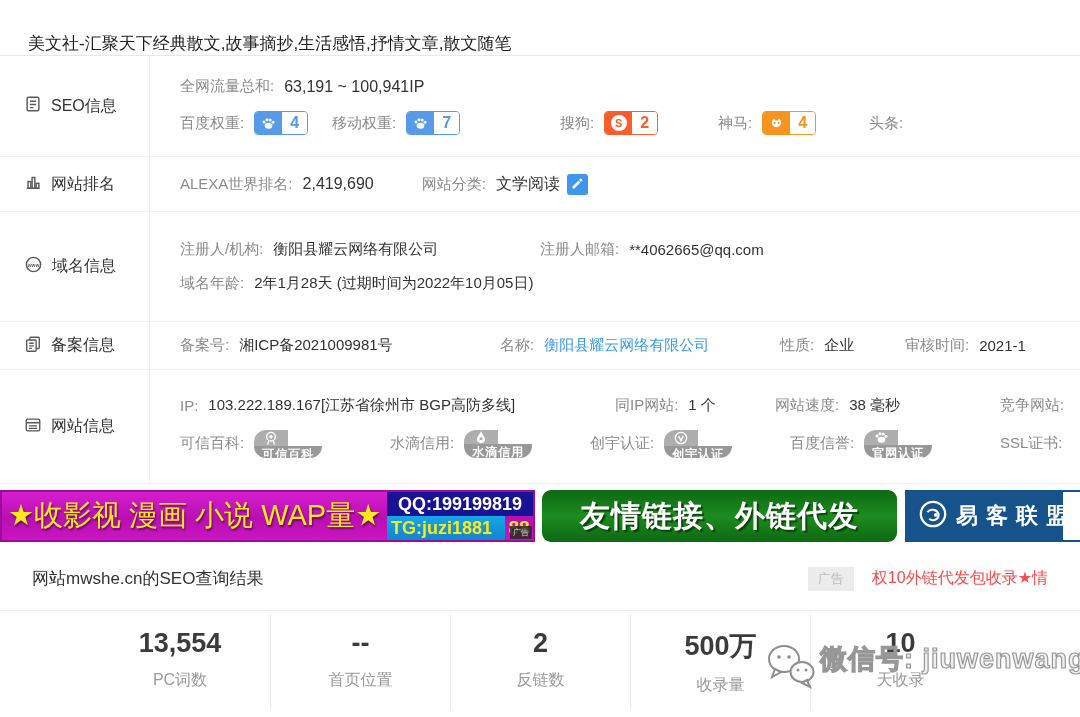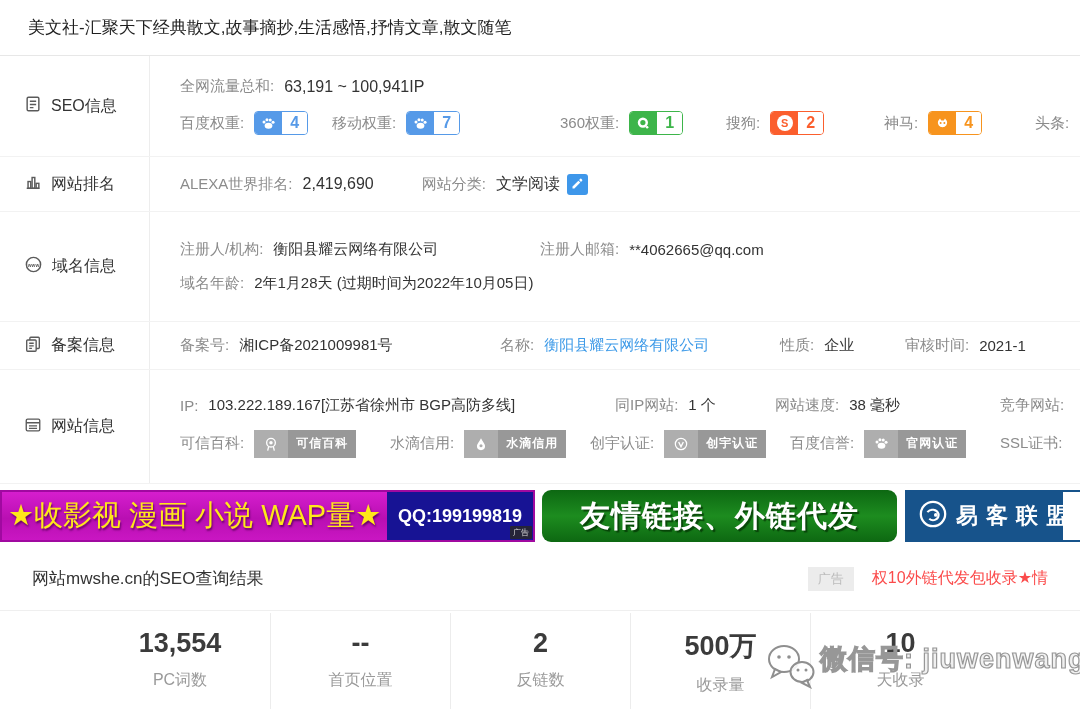--- a/index.html
+++ b/index.html
@@ -1,21 +1,21 @@
 <!DOCTYPE html>
 <html><head>
 <meta charset="utf-8">
 <style>
   * { margin:0; padding:0; box-sizing:border-box; }
   html,body { width:1080px; height:717px; overflow:hidden; background:#fff;
               font-family:"Liberation Sans","DejaVu Sans",sans-serif; }
   .page { position:relative; width:1080px; height:717px; overflow:hidden; background:#fff; }
 
   
-  .header { height:56px; display:flex; align-items:center; padding-left:28px;
+  .header { height:56px; display:flex; align-items:flex-end; padding-left:28px;
             border-bottom:1px solid #e7e7e7; }
   .header-title { font-size:17px; color:#1f1f1f; }
 
   
   .panel { width:1080px; }
   .row { display:flex; border-bottom:1px solid #f2f2f2; }
   .row-label { width:150px; flex-shrink:0; border-right:1px solid #ededed;
                display:flex; align-items:center; padding-left:24px; gap:9px;
                color:#333; font-size:16px; }
   .row-label svg { flex-shrink:0; }
@@ -50,22 +50,22 @@
                align-items:center; justify-content:center; }
 
   .edit-ic { width:21px; height:21px; border-radius:3px; background:#3e97ea;
              display:inline-flex; align-items:center; justify-content:center;
              margin-left:7px; cursor:pointer; }
   .link-blue { color:#3d9ae8; font-size:15px; cursor:pointer; }
 
   
   .cert { display:flex; align-items:center; flex-shrink:0; }
   .c0{width:210px}.c1{width:200px}.c2{width:200px}.c3{width:210px}
-  .cbadge { display:inline-flex; height:28px; border-radius:0; overflow:hidden;
-            cursor:pointer; }
+  .cbadge { display:inline-flex; height:28px; border-radius:12px; overflow:hidden;
+            cursor:pointer;flex-direction:column; }
   .cicon { width:34px; background:#aeaeae; display:flex; align-items:center;
            justify-content:center; }
   .ctext { background:#989898; color:#fff; font-size:12px; font-weight:bold;
            display:flex; align-items:center; padding:0 8px; letter-spacing:1px; }
 
   
   .banners { display:flex; height:52px; margin-top:6px; }
   .banner-wap { position:relative; width:535px; flex-shrink:0;
       background:linear-gradient(180deg,#d81fd0 0%,#b90fb2 55%,#cb17c4 100%);
       box-shadow:inset 0 0 0 2px #a009a0; display:flex; align-items:center;
@@ -170,32 +170,20 @@
                     <ellipse cx="12" cy="15.5" rx="6.2" ry="4.8"></ellipse>
                     <circle cx="4.8" cy="9.5" r="2.4"></circle>
                     <circle cx="9.5" cy="6" r="2.4"></circle>
                     <circle cx="14.8" cy="6.2" r="2.4"></circle>
                     <circle cx="19.3" cy="9.8" r="2.4"></circle>
                   </svg>
               </span>
               <span class="wnum">7</span>
             </span>
           </span>
-          <span class="witem w2">
-            <span class="lb">360权重:</span>
-            <span class="wbadge wb-360">
-              <span class="wicon">
-                <svg width="15" height="15" viewBox="0 0 24 24">
-                    <circle cx="11" cy="10.5" r="6.2" fill="none" stroke="#fff" stroke-width="4"></circle>
-                    <circle cx="17.8" cy="18" r="2" fill="#fff"></circle>
-                  </svg>
-              </span>
-              <span class="wnum">1</span>
-            </span>
-          </span>
           <span class="witem w3">
             <span class="lb">搜狗:</span>
             <span class="wbadge wb-sogou">
               <span class="wicon">
                   <span class="sg-circle">S</span>
                 </span>
               <span class="wnum">2</span>
             </span>
           </span>
           <span class="witem w4">
@@ -387,20 +375,24 @@
         </div>
       </div>
     </div>
   </div>
 
   <div class="banners">
     <div class="banner-wap">
       <span class="wap-text">★收影视 漫画 小说 WAP量★</span>
       <span class="wap-right">
         <span class="wap-qq">QQ:199199819</span>
+        <span class="wap-tg-row">
+          <span class="wap-tg">TG:juzi1881</span>
+          <span class="wap-88">88</span>
+        </span>
       </span>
       <span class="wap-adtag">广告</span>
     </div>
     <div class="banner-links">
       <span class="links-text">友情链接、外链代发</span>
     </div>
     <div class="banner-yike">
       <span>
         <svg width="30" height="30" viewBox="0 0 32 32">
           <circle cx="16" cy="16" r="13" fill="none" stroke="#fff" stroke-width="2.4"></circle>

